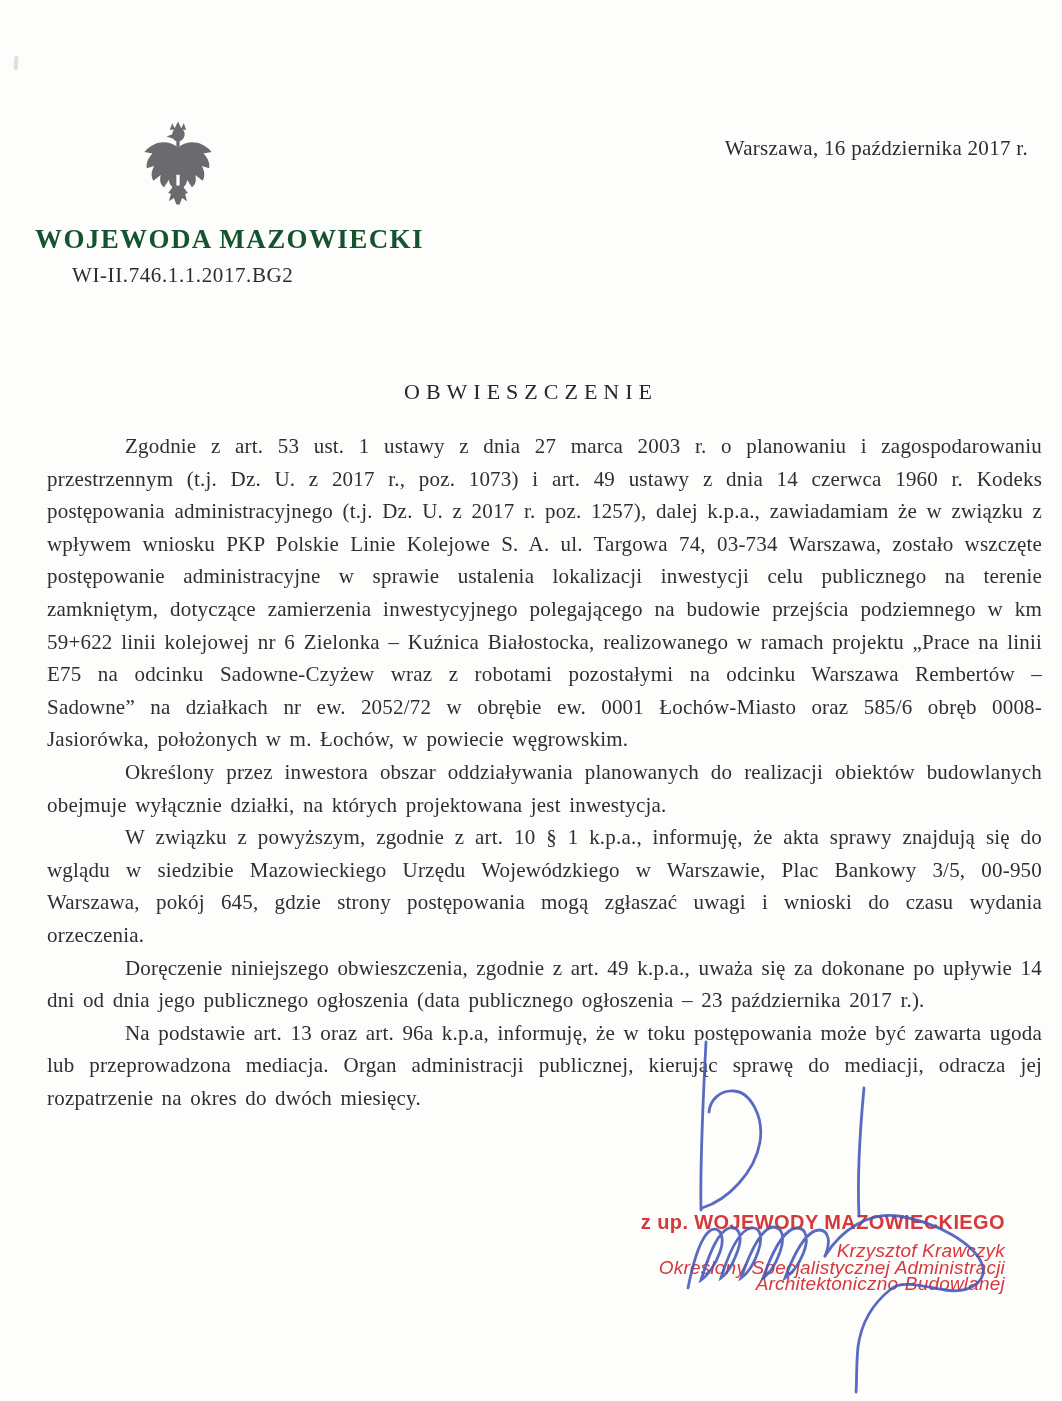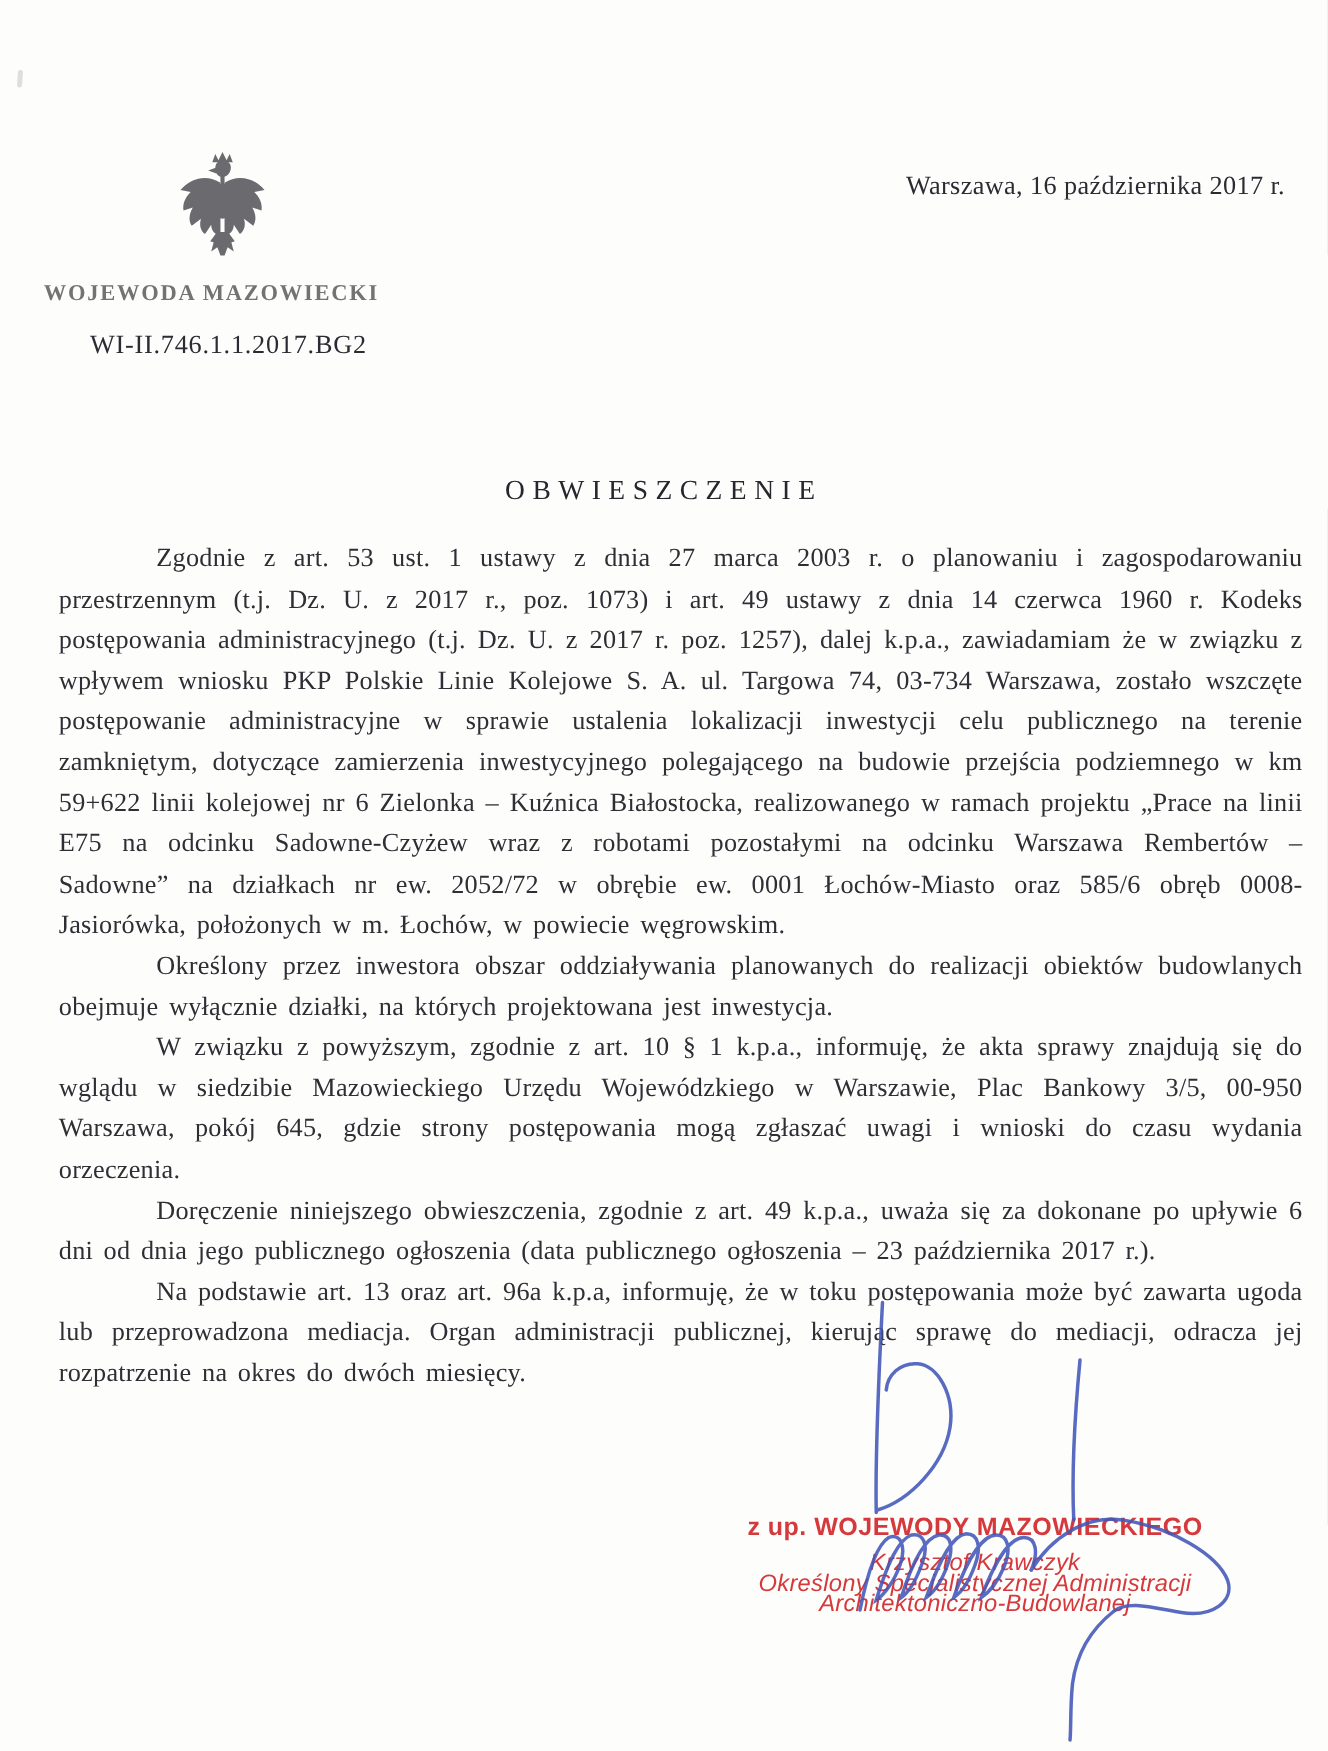--- a/index.html
+++ b/index.html
@@ -18,21 +18,21 @@
   }
   .emblem{
     position:absolute;left:137px;top:120px;width:82px;height:100px;
   }
   .date-line{
     position:absolute;top:136px;right:34px;
     font-size:21px;letter-spacing:.3px;color:#2b2b33;
   }
   .issuer{
     position:absolute;left:35px;top:224px;
-    font-size:18px;font-weight:bold;letter-spacing:1.4px;color:#737373;
+    font-size:27px;font-weight:bold;letter-spacing:1.4px;color:#14532d;
   }
   .reference{
     position:absolute;left:72px;top:263px;
     font-size:21px;letter-spacing:.6px;color:#2b2b33;
   }
   .doc-title{
     position:absolute;left:0;top:379px;width:100%;
     text-align:center;font-size:22px;font-weight:normal;letter-spacing:6px;
     color:#26262e;
   }
@@ -48,21 +48,21 @@
     word-spacing:3px;
     letter-spacing:.2px;
     color:#2e2e35;
   }
   .sig-area{
     position:absolute;left:0;top:0;width:1062px;height:1401px;
     pointer-events:none;
   }
   .stamp{
     position:absolute;left:555px;top:1211px;width:450px;
-    text-align:center;
+    text-align:right;
     font-family:"Liberation Sans","DejaVu Sans",sans-serif;
     color:#d6393c;
   }
   .stamp .auth{
     font-size:20px;font-weight:bold;letter-spacing:.4px;margin-bottom:9px;
   }
   .stamp .sub{
     font-size:19px;font-weight:normal;font-style:italic;line-height:16.5px;
     letter-spacing:.2px;
   }
@@ -96,21 +96,21 @@
   <div class="issuer">WOJEWODA MAZOWIECKI</div>
 
   <div class="reference">WI-II.746.1.1.2017.BG2</div>
 
   <div class="doc-title">OBWIESZCZENIE</div>
 
   <div class="body-text">
     <p>Zgodnie z art. 53 ust. 1 ustawy z dnia 27 marca 2003 r. o planowaniu i zagospodarowaniu przestrzennym (t.j. Dz. U. z 2017 r., poz. 1073) i art. 49 ustawy z dnia 14 czerwca 1960 r. Kodeks postępowania administracyjnego (t.j. Dz. U. z 2017 r. poz. 1257), dalej k.p.a., zawiadamiam że w związku z wpływem wniosku PKP Polskie Linie Kolejowe S. A.  ul. Targowa 74, 03-734 Warszawa, zostało wszczęte postępowanie administracyjne w sprawie ustalenia lokalizacji inwestycji celu publicznego na terenie zamkniętym, dotyczące zamierzenia inwestycyjnego polegającego na budowie przejścia podziemnego w km 59+622 linii kolejowej nr 6 Zielonka – Kuźnica Białostocka, realizowanego w ramach projektu „Prace na linii E75 na odcinku Sadowne-Czyżew wraz z robotami pozostałymi na odcinku Warszawa Rembertów – Sadowne” na działkach nr ew. 2052/72 w obrębie ew. 0001 Łochów-Miasto oraz 585/6 obręb 0008- Jasiorówka, położonych w m. Łochów, w powiecie węgrowskim.</p>
     <p>Określony przez inwestora obszar oddziaływania planowanych do realizacji obiektów budowlanych obejmuje wyłącznie działki, na których projektowana jest inwestycja.</p>
     <p>W związku z powyższym, zgodnie z art. 10 § 1 k.p.a., informuję, że akta sprawy znajdują się do wglądu w siedzibie Mazowieckiego Urzędu Wojewódzkiego w Warszawie, Plac Bankowy 3/5, 00-950 Warszawa, pokój 645, gdzie strony postępowania mogą zgłaszać uwagi i wnioski do czasu wydania orzeczenia.</p>
-    <p>Doręczenie niniejszego obwieszczenia, zgodnie z art. 49 k.p.a., uważa się za dokonane po upływie 6 dni od dnia jego publicznego ogłoszenia (data publicznego ogłoszenia – 23 października 2017 r.).</p>
+    <p>Doręczenie niniejszego obwieszczenia, zgodnie z art. 49 k.p.a., uważa się za dokonane po upływie 14 dni od dnia jego publicznego ogłoszenia (data publicznego ogłoszenia – 23 października 2017 r.).</p>
     <p>Na podstawie art. 13 oraz art. 96a k.p.a, informuję, że w toku postępowania może być zawarta ugoda lub przeprowadzona mediacja. Organ administracji publicznej, kierując sprawę do mediacji, odracza jej rozpatrzenie na okres do dwóch miesięcy.</p>
   </div>
 
   <div class="stamp">
     <div class="auth">z up. WOJEWODY MAZOWIECKIEGO</div>
     <div class="sub">Krzysztof Krawczyk</div>
     <div class="sub">Określony Specjalistycznej Administracji</div>
     <div class="sub">Architektoniczno-Budowlanej</div>
   </div>
 

